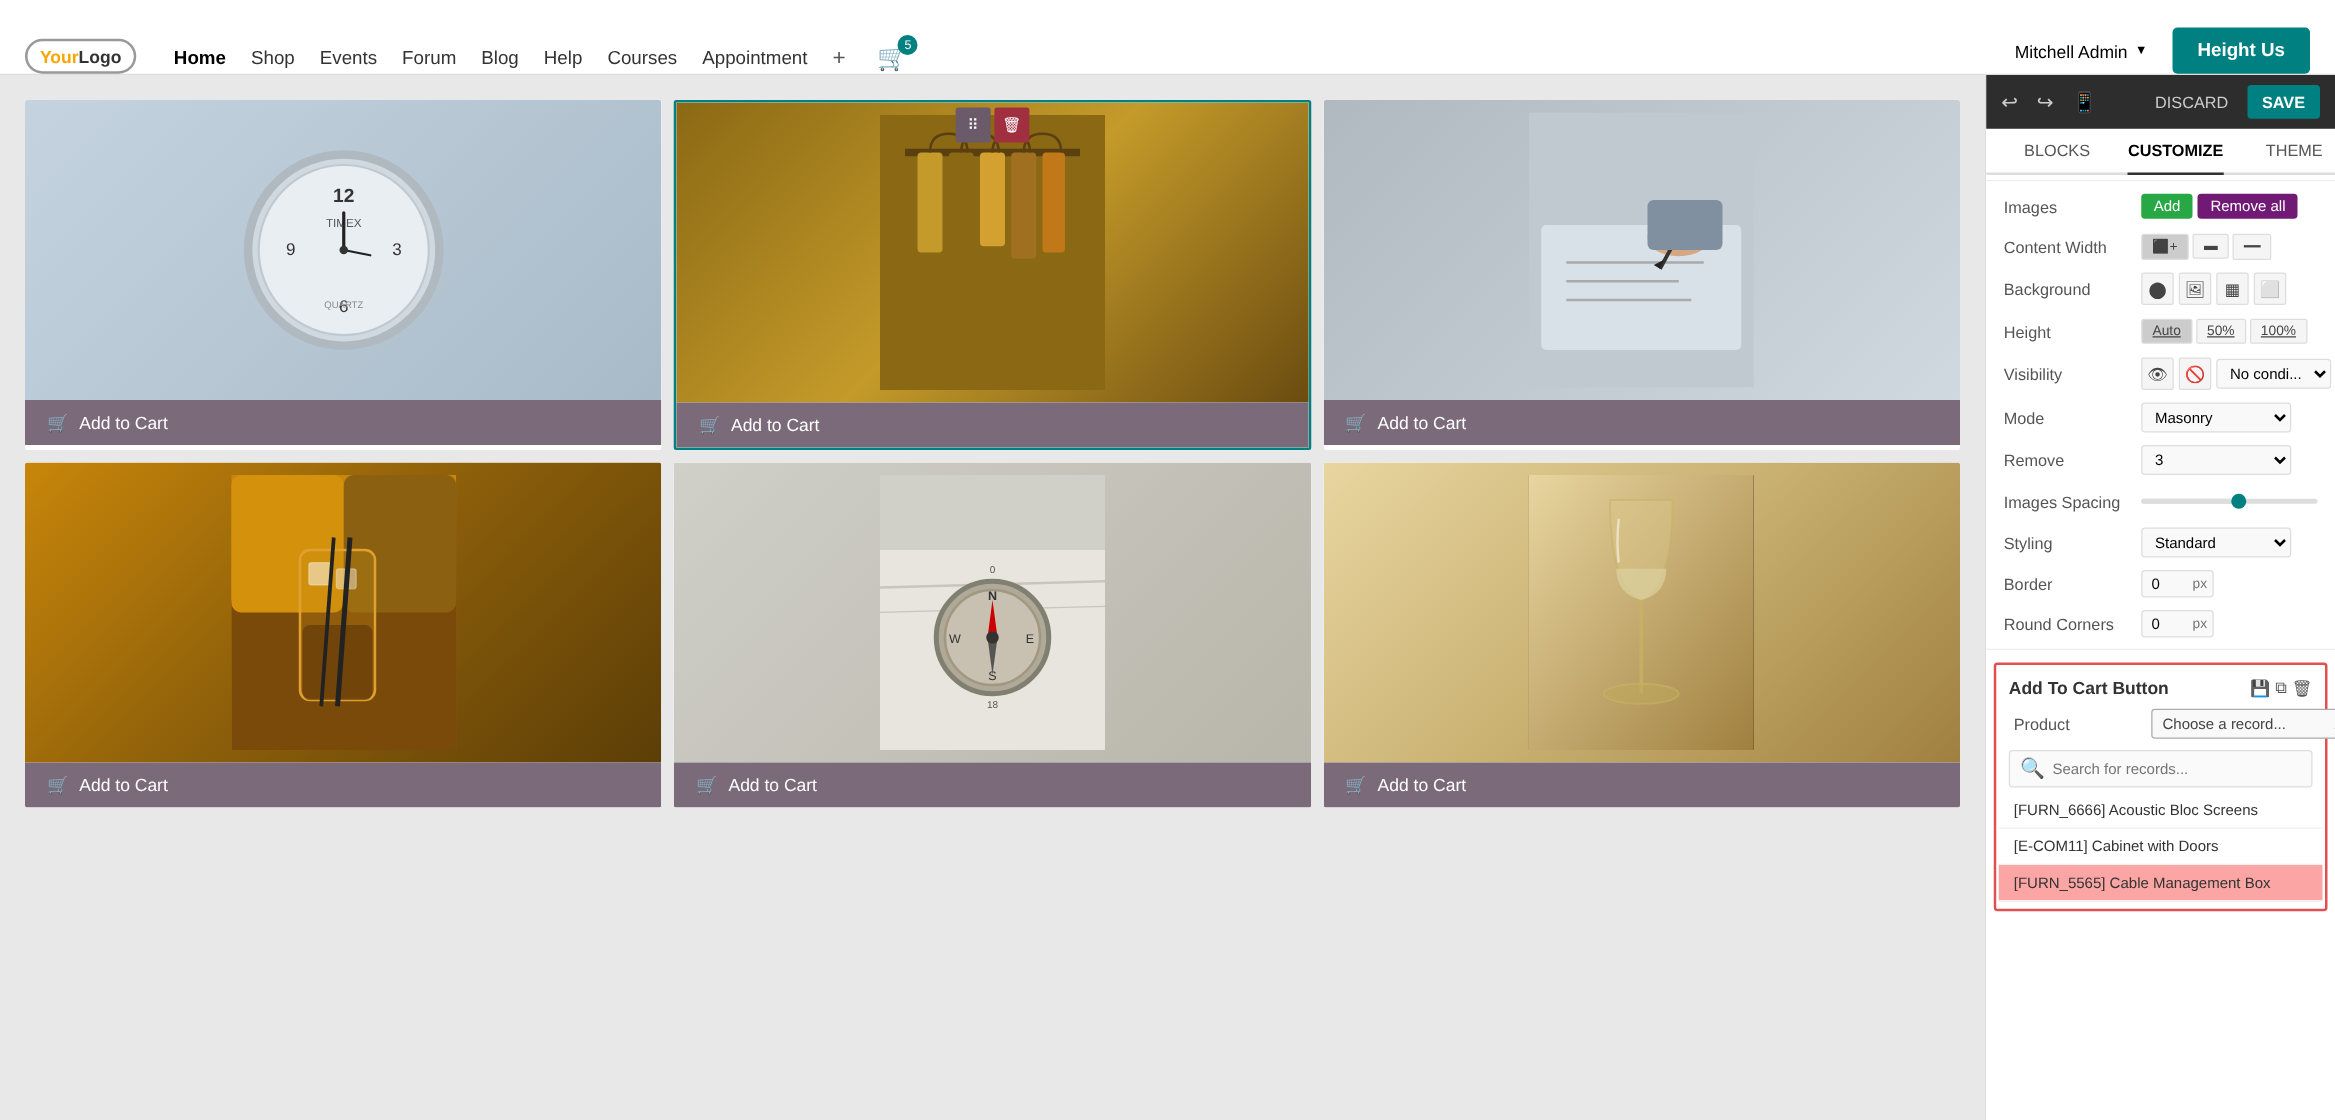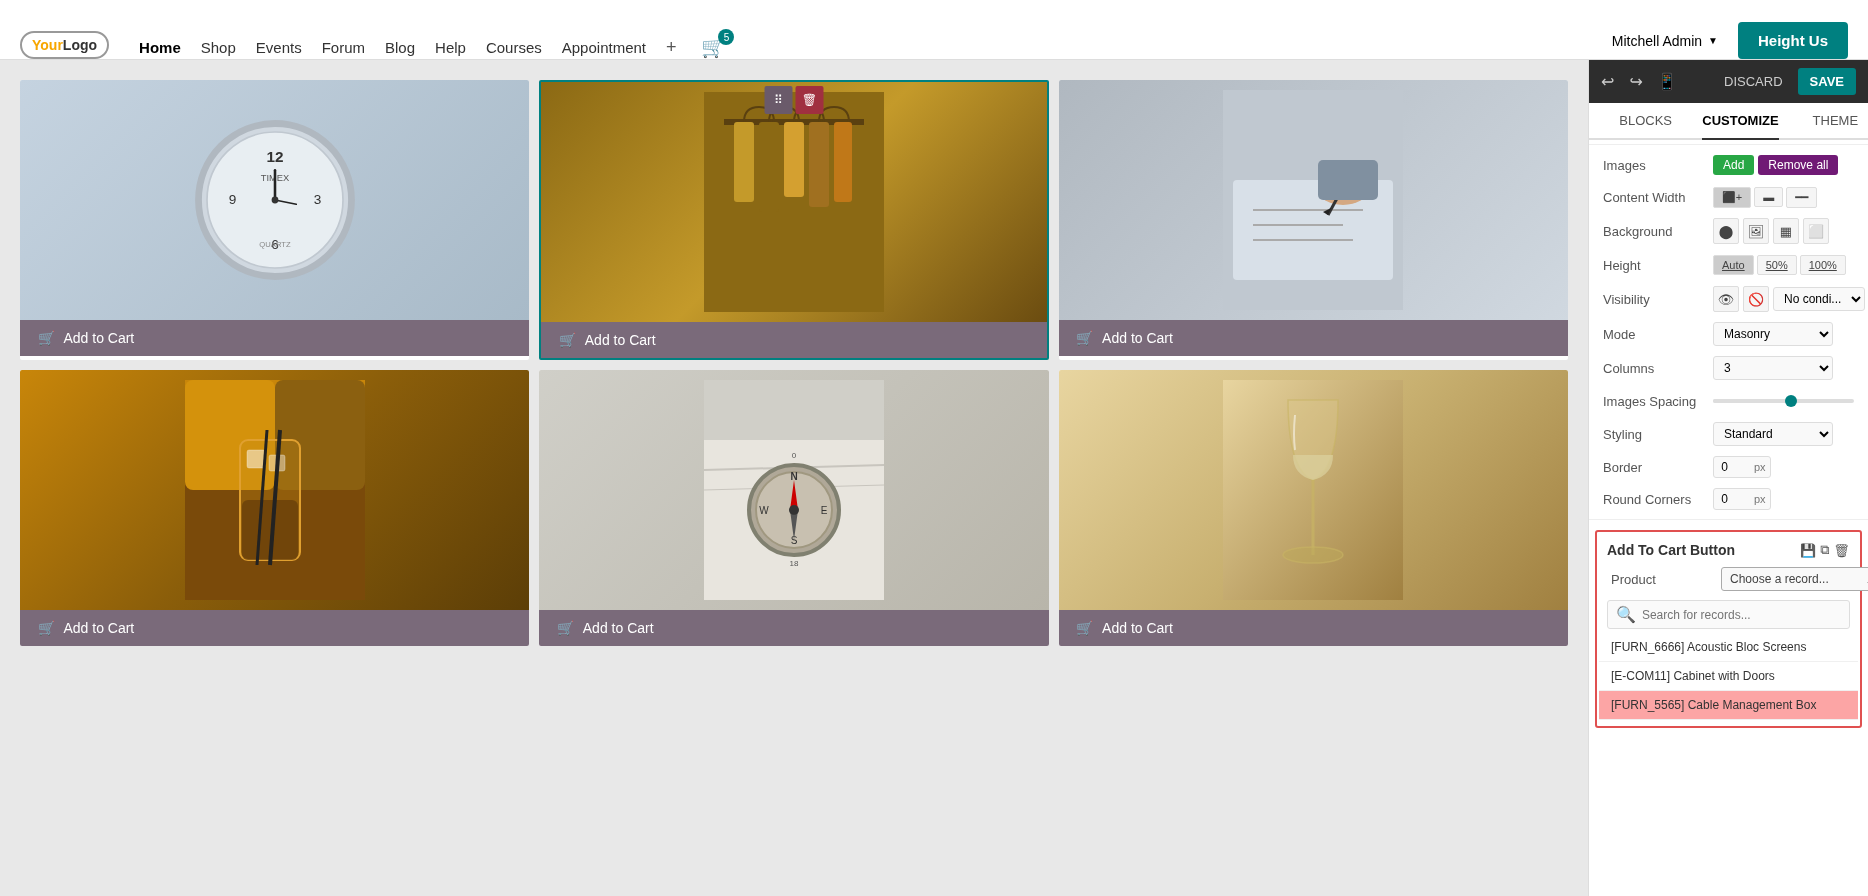--- a/index.html
+++ b/index.html
@@ -486,21 +486,21 @@
     <div class="panel-row">
       <div class="panel-row-label">Mode</div>
       <div class="panel-row-content">
         <select class="select-sm" style="width:120px">
           <option>Masonry</option>
         </select>
       </div>
     </div>
 
     <div class="panel-row">
-      <div class="panel-row-label">Columns</div>
+      <div class="panel-row-label">Remove</div>
       <div class="panel-row-content">
         <select class="select-sm" style="width:120px">
           <option>3</option>
         </select>
       </div>
     </div>
 
     <div class="panel-row">
       <div class="panel-row-label">Images Spacing</div>
       <div class="panel-row-content">

